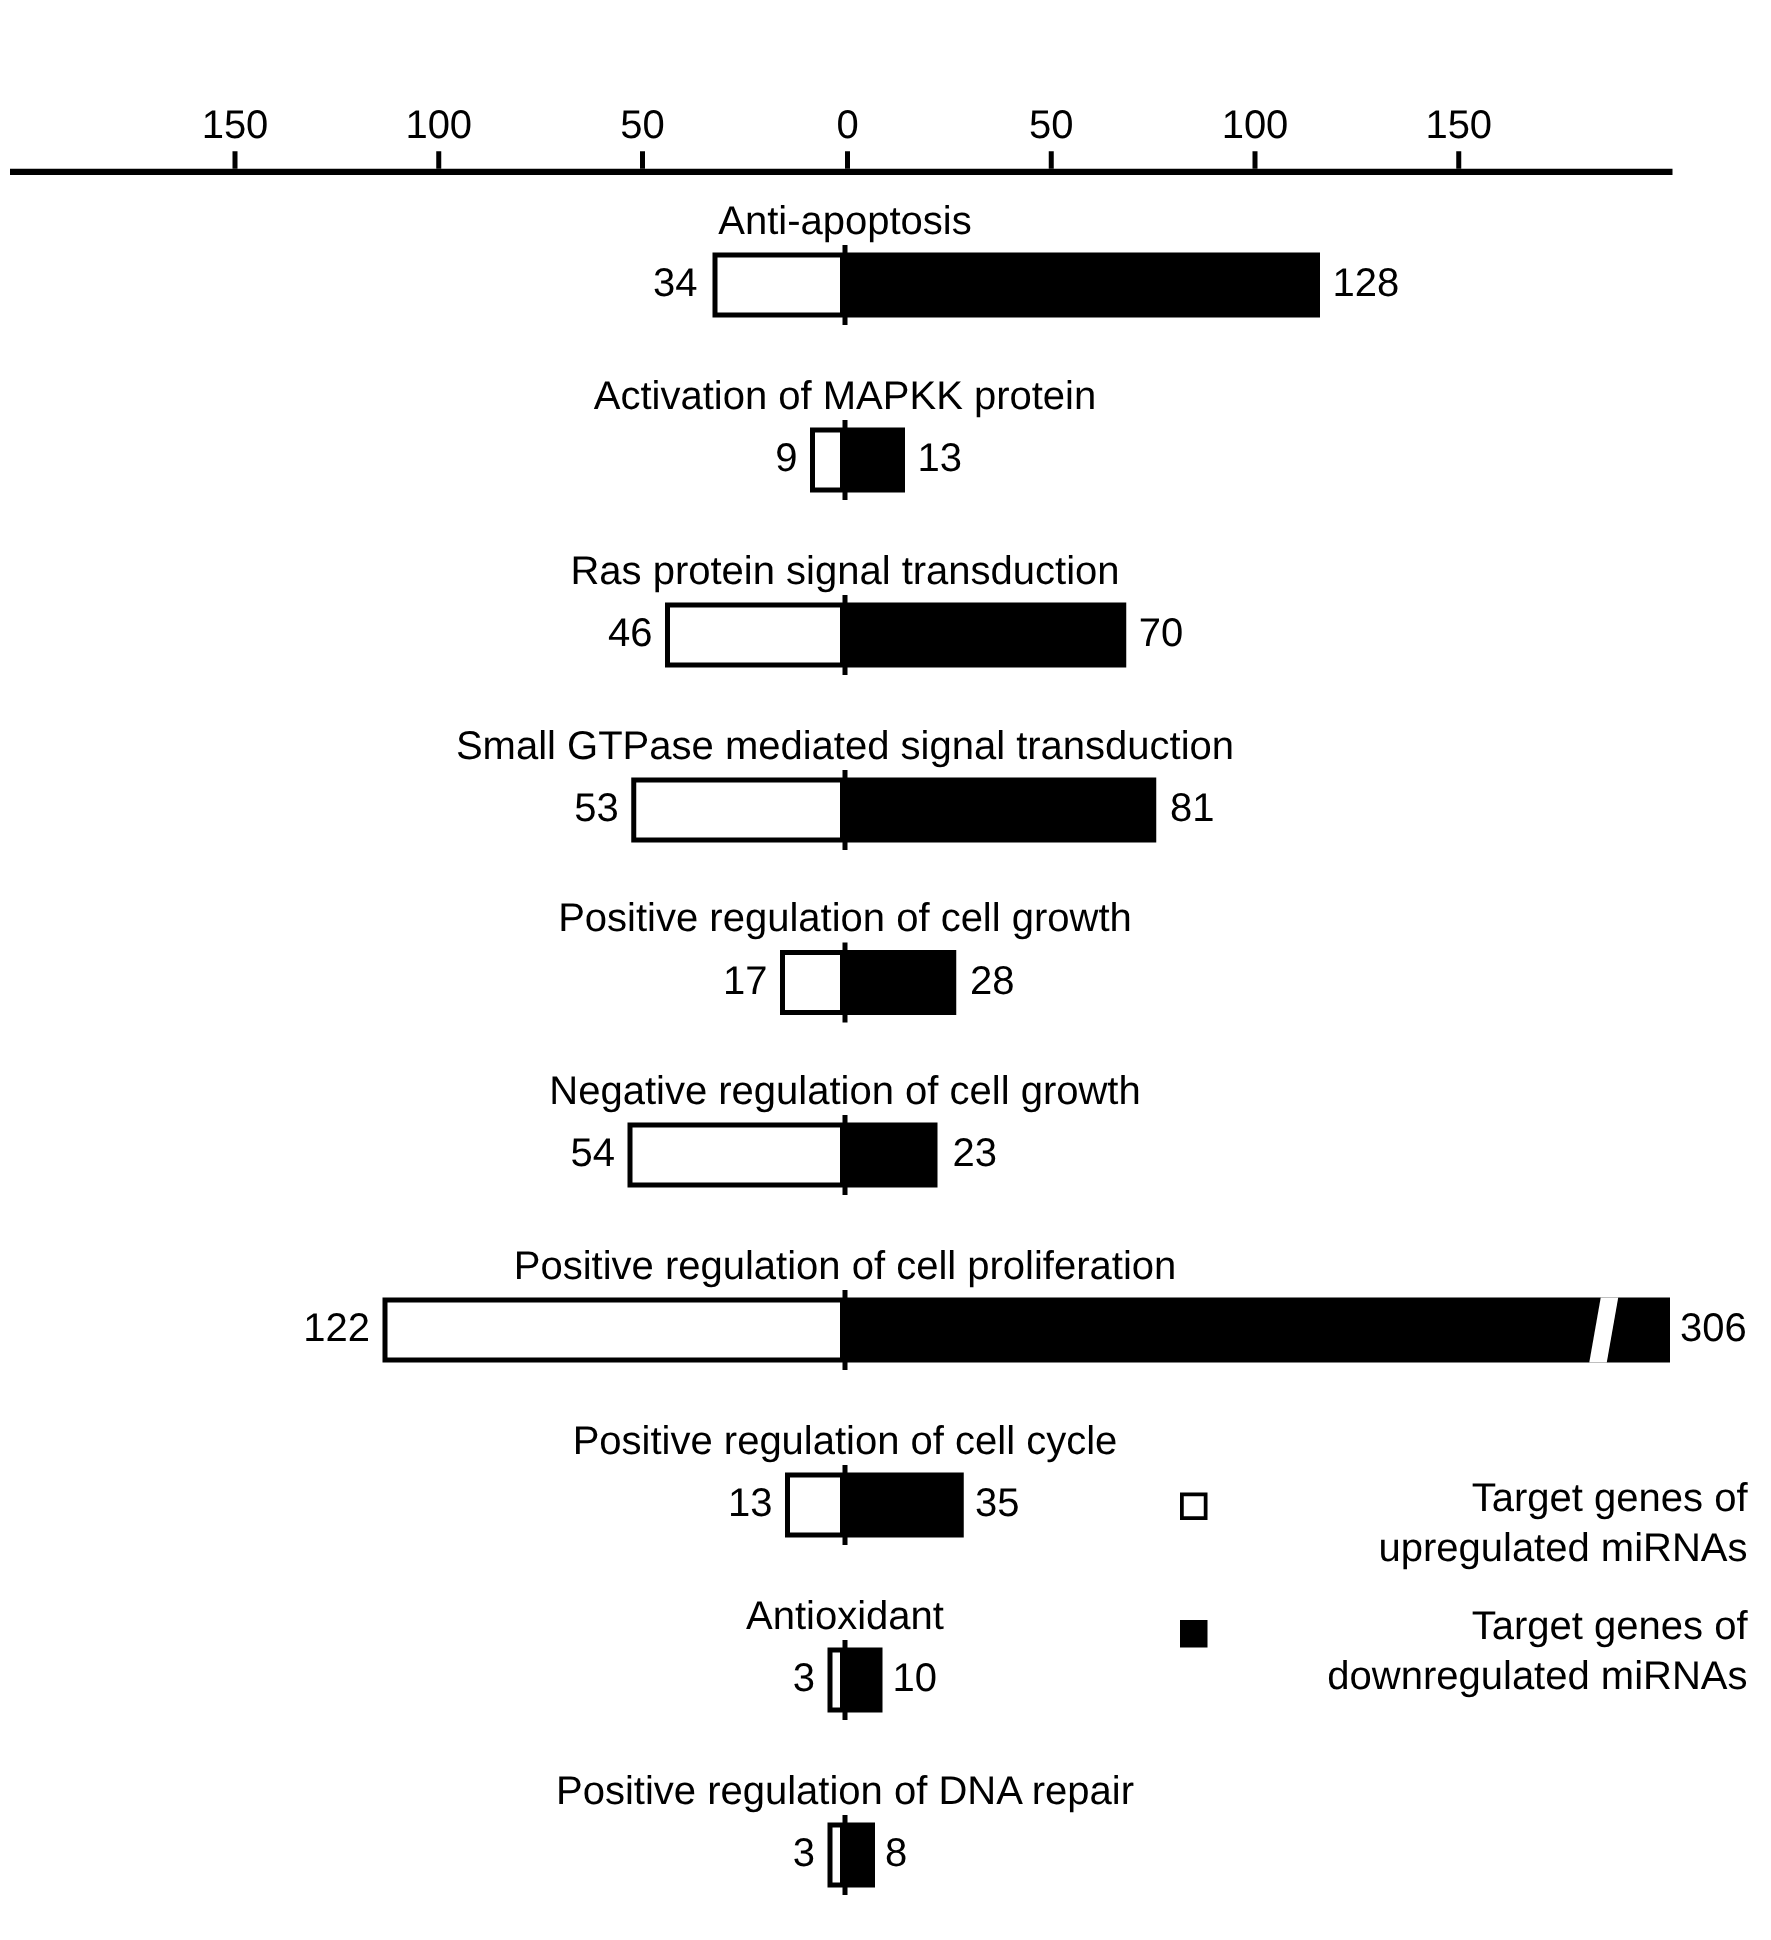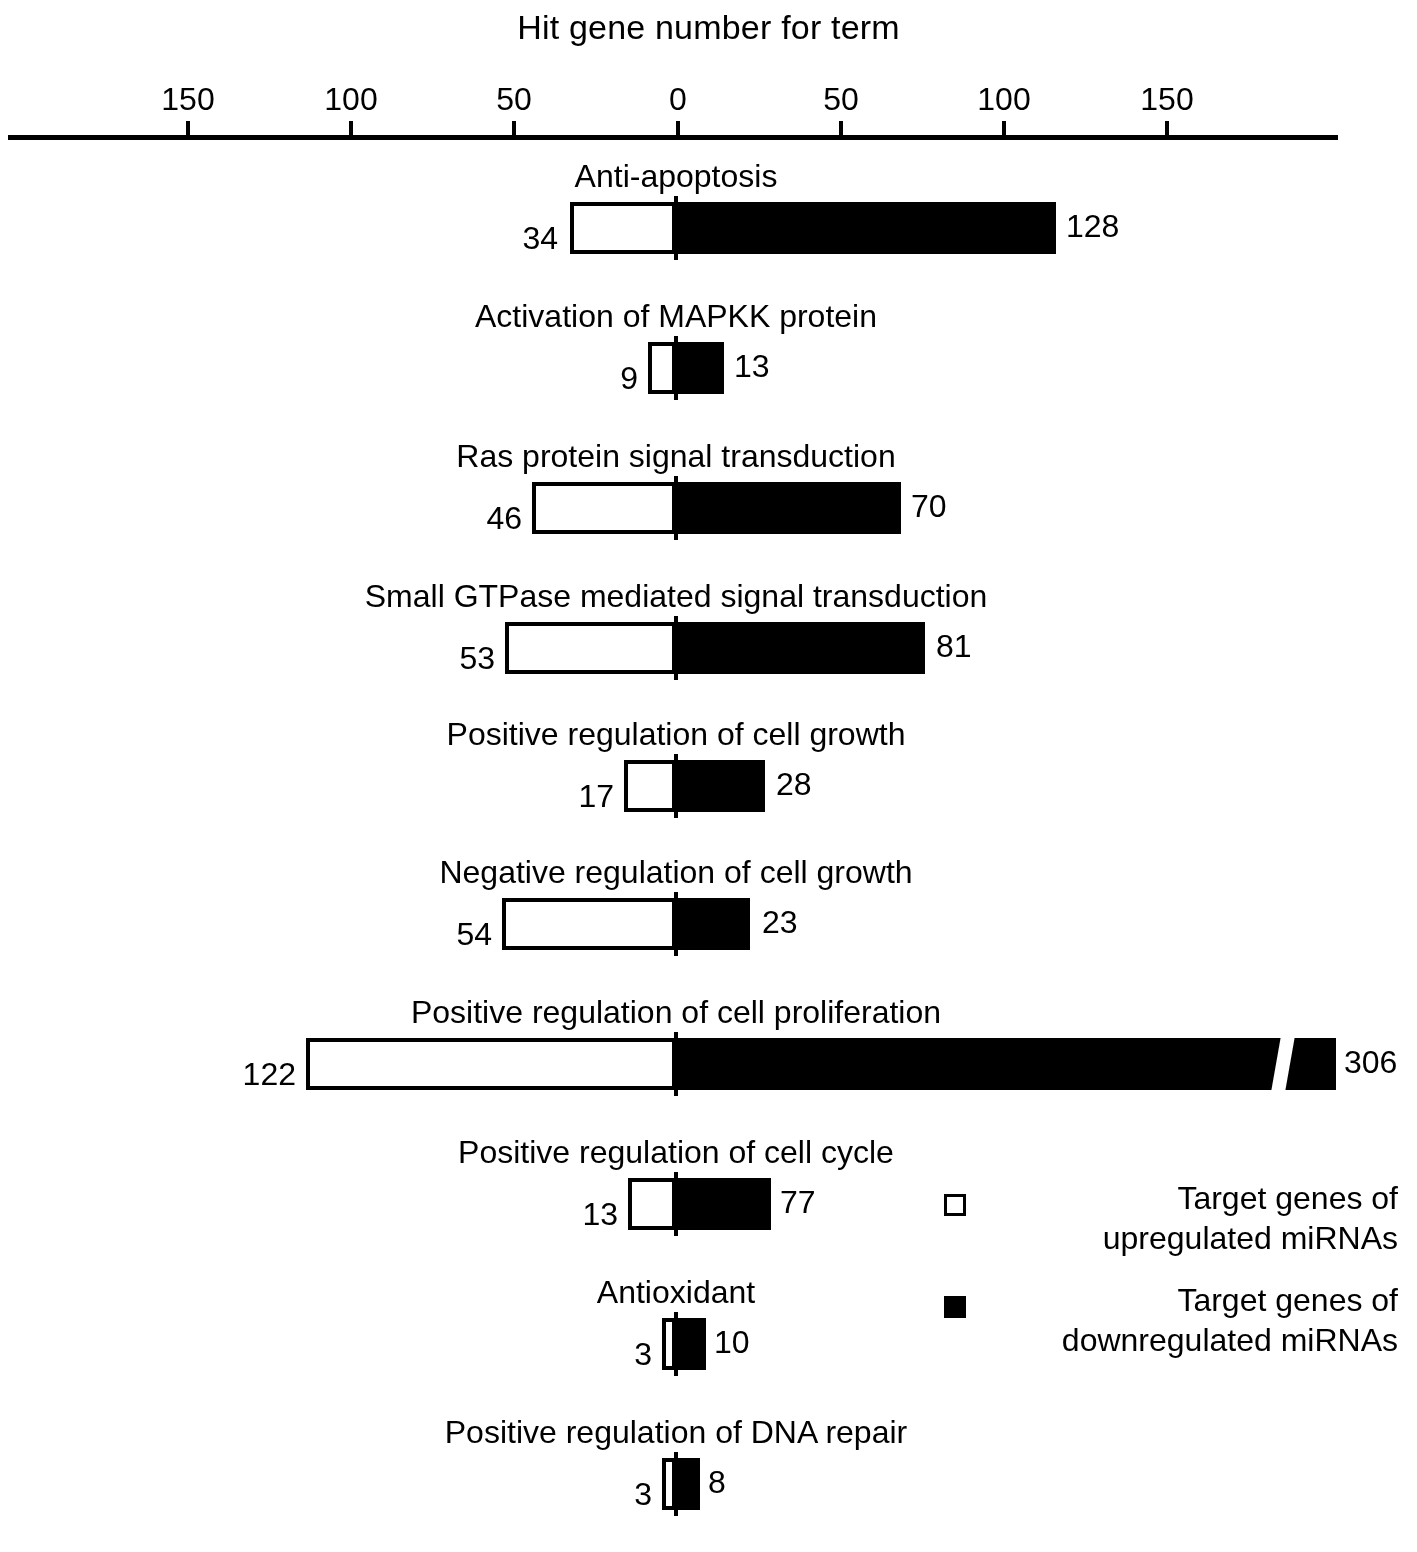--- a/index.html
+++ b/index.html
@@ -102,21 +102,20 @@
     background: #000000;
     top: 0;
   }
   .val-left {
     position: absolute;
     top: 6px;
     font-size: 32px;
     text-align: center;
     transform: translateX(-100%);
     white-space: nowrap;
-    margin-top: 12px;
   }
   .val-right {
     position: absolute;
     top: 6px;
     font-size: 32px;
     text-align: right;
     white-space: nowrap;
   }
   .zero-tick {
     position: absolute;
@@ -170,21 +169,20 @@
     font-size: 32px;
     line-height: 40px;
     width: 410px;
   }
 </style>
 </head>
 <body>
 
 <div id="chart-root">
 
-  <div class="chart-title">Hit gene number for term</div>
 
   <div id="axis">
     <div class="axis-line"></div>
     <div class="axis-tick" style="left:178px"></div>
     <div class="axis-tick" style="left:341px"></div>
     <div class="axis-tick" style="left:504px"></div>
     <div class="axis-tick" style="left:668px"></div>
     <div class="axis-tick" style="left:831px"></div>
     <div class="axis-tick" style="left:994px"></div>
     <div class="axis-tick" style="left:1157px"></div>
@@ -276,21 +274,21 @@
     </div>
   </div>
 
   <div class="row" style="top:1134px">
     <div class="row-label">Positive regulation of cell cycle</div>
     <div class="bars">
       <div class="bar-left" style="left:628px;width:48px"></div>
       <div class="bar-right" style="left:676px;width:95px"></div>
       <div class="zero-tick" style="top:-6px;height:64px"></div>
       <div class="val-left" style="left:618px">13</div>
-      <div class="val-right" style="left:780px">77</div>
+      <div class="val-right" style="left:780px">35</div>
     </div>
   </div>
 
   <div class="row" style="top:1274px">
     <div class="row-label">Antioxidant</div>
     <div class="bars">
       <div class="bar-left" style="left:662px;width:14px"></div>
       <div class="bar-right" style="left:676px;width:30px"></div>
       <div class="zero-tick" style="top:-6px;height:64px"></div>
       <div class="val-left" style="left:652px">3</div>

